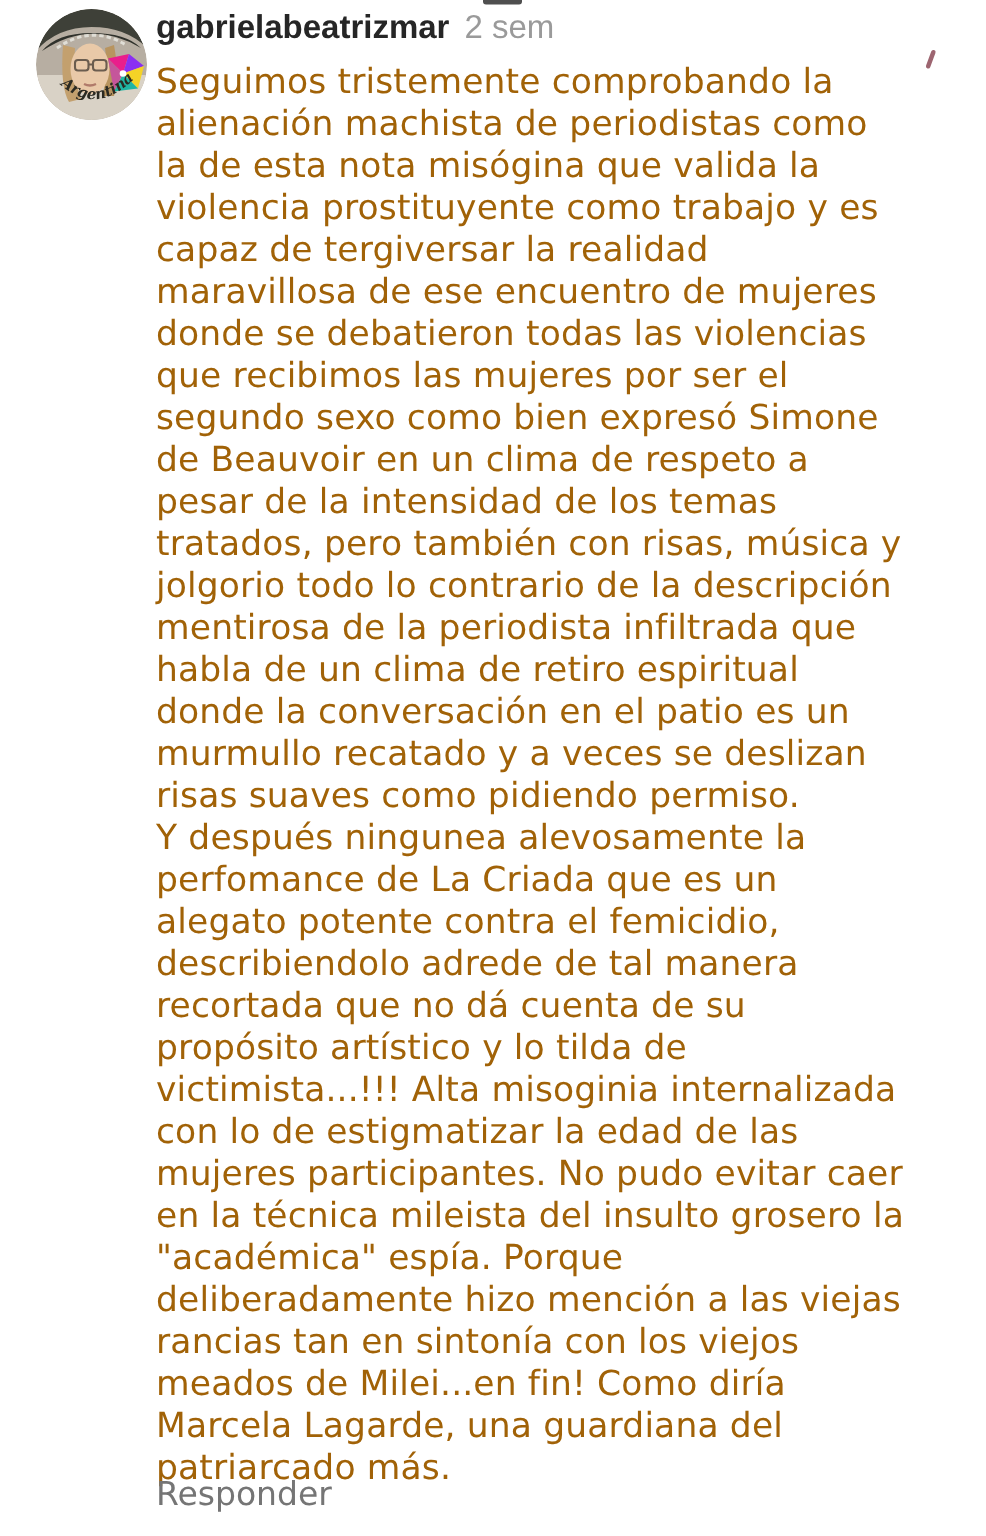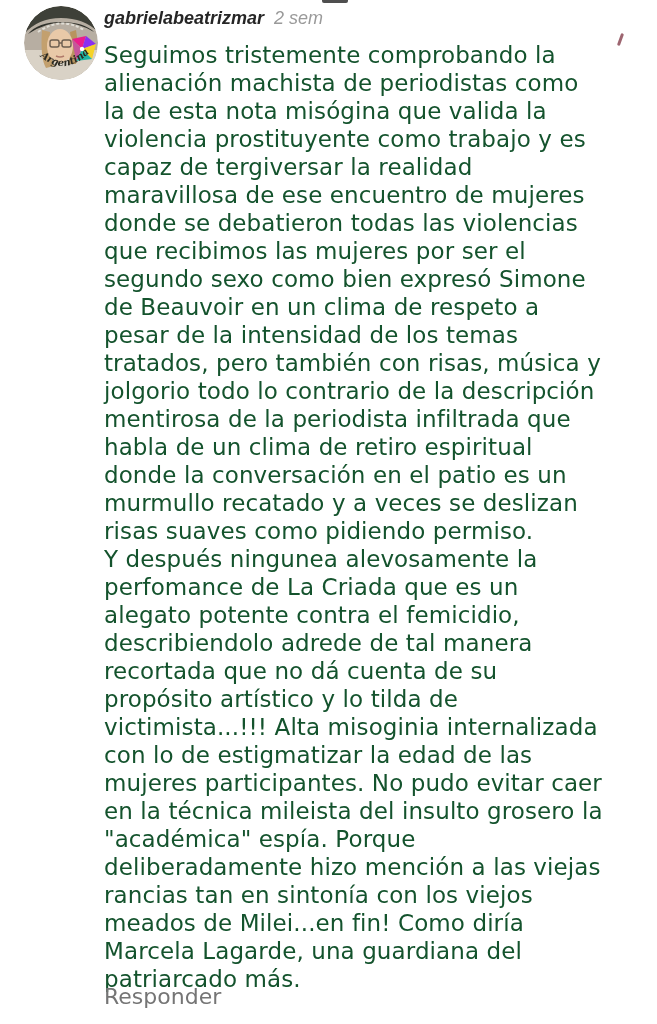--- a/index.html
+++ b/index.html
@@ -24,41 +24,40 @@
     border-radius: 50%;
     overflow: hidden;
   }
   .comment-header {
     position: absolute;
     left: 104px;
     top: 4px;
     height: 28px;
     line-height: 28px;
     font-family: "Liberation Sans", sans-serif;
-    font-size: 18px;
+    font-size: 22px;
     white-space: nowrap;
-    font-style: italic;
   }
   .username {
     font-weight: 700;
     color: #262626;
     cursor: pointer;
   }
   .timestamp {
     font-weight: 400;
     color: #9a9a9a;
     margin-left: 10px;
   }
   .comment-text {
     position: absolute;
     left: 104px;
     top: 41px;
     font-size: 23px;
     line-height: 28px;
-    color: #14532d;
+    color: #a16207;
     white-space: pre;
     letter-spacing: 0.1px;
   }
   .reply-button {
     position: absolute;
     left: 104px;
     top: 983px;
     height: 28px;
     line-height: 28px;
     font-size: 22px;

